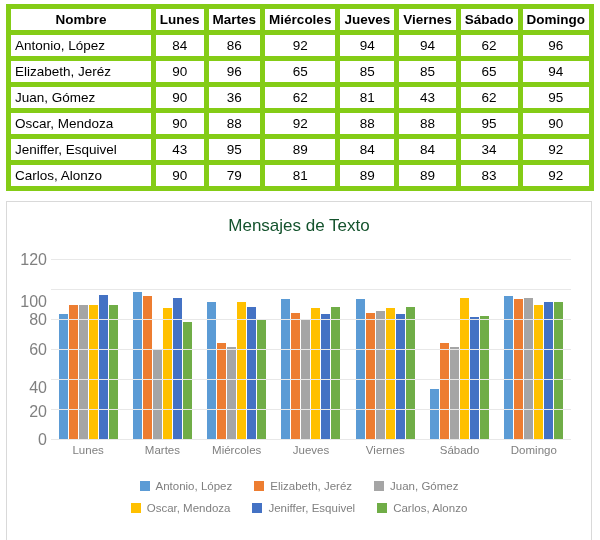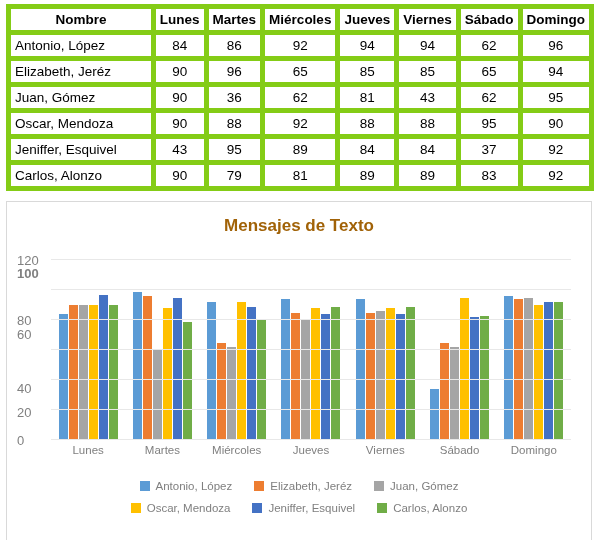--- a/index.html
+++ b/index.html
@@ -52,23 +52,23 @@
     margin: 10px 6px 0 6px;
     width: 586px;
     height: 348px;
     border: 1px solid #d9d9d9;
     box-sizing: border-box;
     background: #fff;
   }
   .chart-title {
     text-align: center;
     font-size: 17px;
-    color: #a16207;
+    color: #14532d;
     padding-top: 14px;
-    font-weight: bold;
+    font-weight: normal;
   }
 
   .plot-area {
     position: absolute;
     left: 44px;
     top: 58px;
     width: 520px;
     height: 180px;
   }
   .gridline {
@@ -89,24 +89,24 @@
   .ylabels {
     position: absolute;
     left: 10px;
     top: 58px;
     width: 30px;
     height: 180px;
   }
   .ylabel {
     position: absolute;
     right: 0;
-    font-size: 13px;
+    font-size: 16px;
     color: #808080;
     transform: translateY(-50%);
-    text-align: left;
+    text-align: right;
     width: 100%;
   }
 
   .groups {
     position: absolute;
     left: 0;
     top: 0;
     width: 100%;
     height: 100%;
     display: flex;
@@ -224,21 +224,21 @@
         <td class="num-cell">95</td>
         <td class="num-cell">90</td>
       </tr>
       <tr>
         <td class="name-cell">Jeniffer, Esquivel</td>
         <td class="num-cell">43</td>
         <td class="num-cell">95</td>
         <td class="num-cell">89</td>
         <td class="num-cell">84</td>
         <td class="num-cell">84</td>
-        <td class="num-cell">37</td>
+        <td class="num-cell">34</td>
         <td class="num-cell">92</td>
       </tr>
       <tr>
         <td class="name-cell">Carlos, Alonzo</td>
         <td class="num-cell">90</td>
         <td class="num-cell">79</td>
         <td class="num-cell">81</td>
         <td class="num-cell">89</td>
         <td class="num-cell">89</td>
         <td class="num-cell">83</td>
@@ -248,23 +248,23 @@
   </table>
 </div>
 
 <div class="chart-panel">
   <div class="chart-title">Mensajes de Texto</div>
 
   <div class="ylabels" id="ylabels">
       <div class="ylabel" style="top: 180px;">0</div>
       <div class="ylabel" style="top: 152px;">20</div>
       <div class="ylabel" style="top: 128px;">40</div>
-      <div class="ylabel" style="top: 74px;">60</div>
+      <div class="ylabel" style="top: 90px;">60</div>
       <div class="ylabel" style="top: 60px;">80</div>
-      <div class="ylabel" style="top: 13px; font-weight: bold;">100</div>
+      <div class="ylabel" style="top: 42px;">100</div>
       <div class="ylabel" style="top: 0px;">120</div>
     </div>
   <div class="plot-area" id="plot-area">
     <div class="axis-base"></div>
     <div class="groups" id="groups">
         <div class="group">
           <div class="bar" title="Antonio, López: 84" style="height: 126px; background: rgb(91, 155, 213);"></div>
           <div class="bar" title="Elizabeth, Jeréz: 90" style="height: 135px; background: rgb(237, 125, 49);"></div>
           <div class="bar" title="Juan, Gómez: 90" style="height: 135px; background: rgb(165, 165, 165);"></div>
           <div class="bar" title="Oscar, Mendoza: 90" style="height: 135px; background: rgb(255, 192, 0);"></div>

